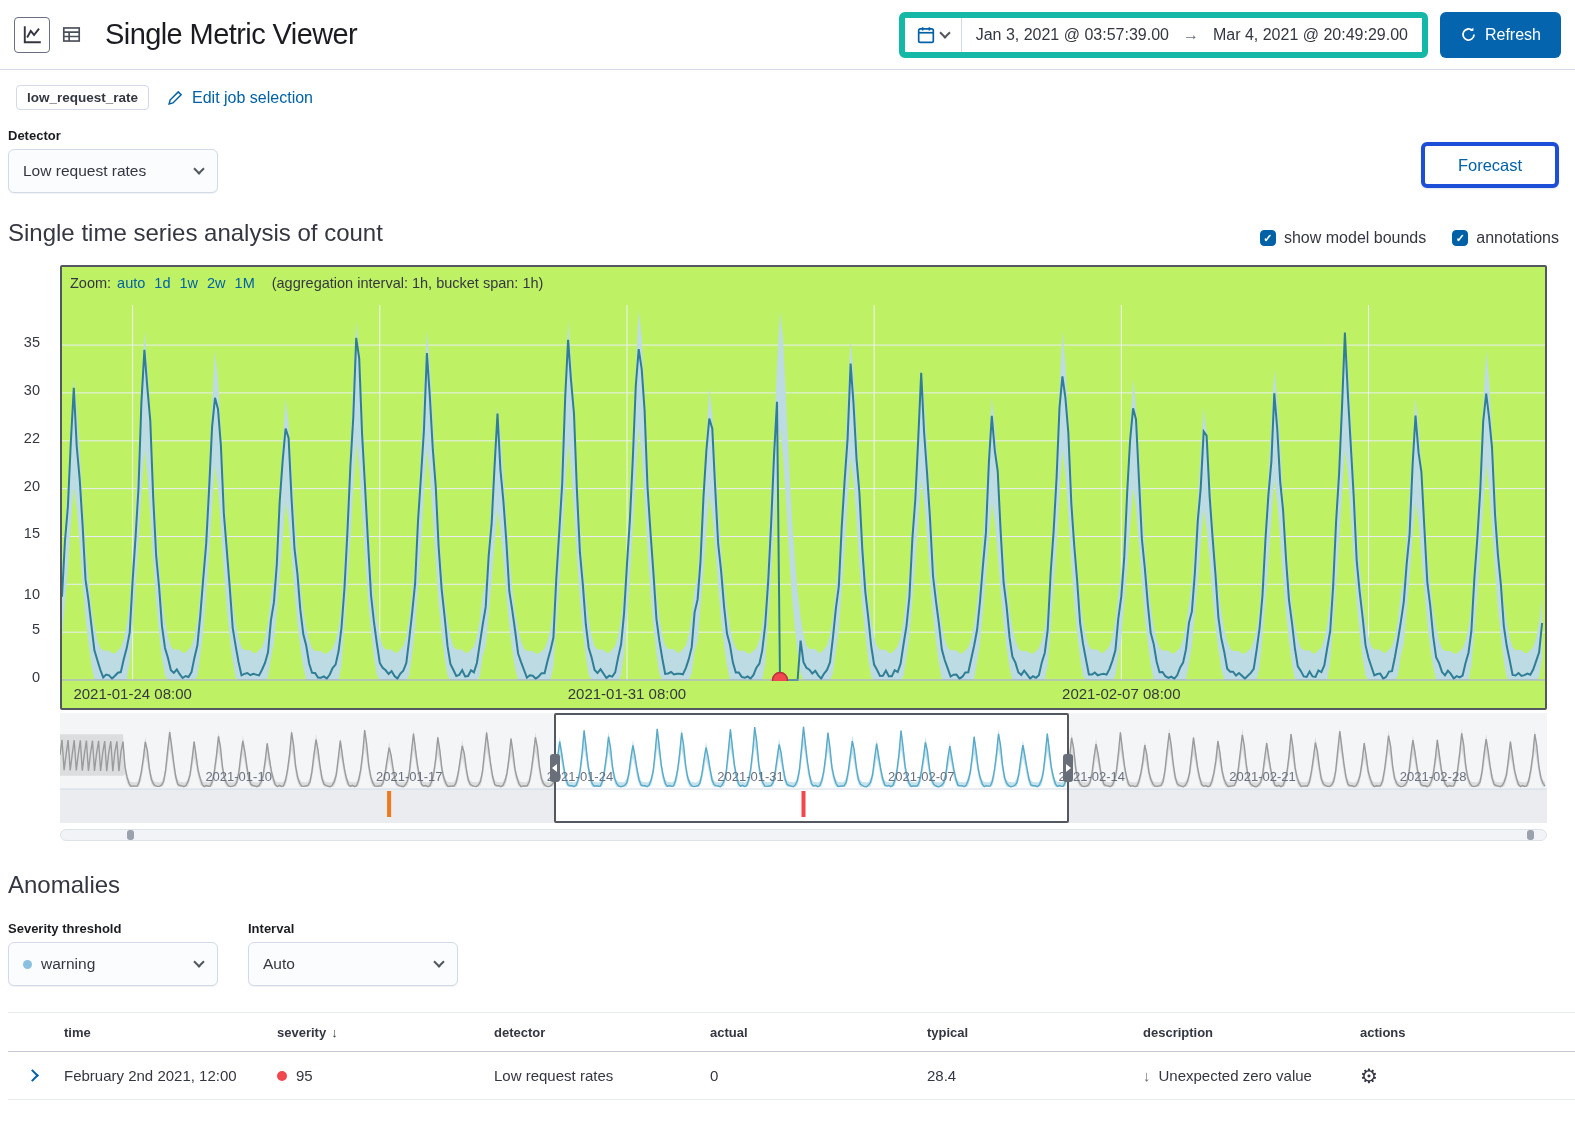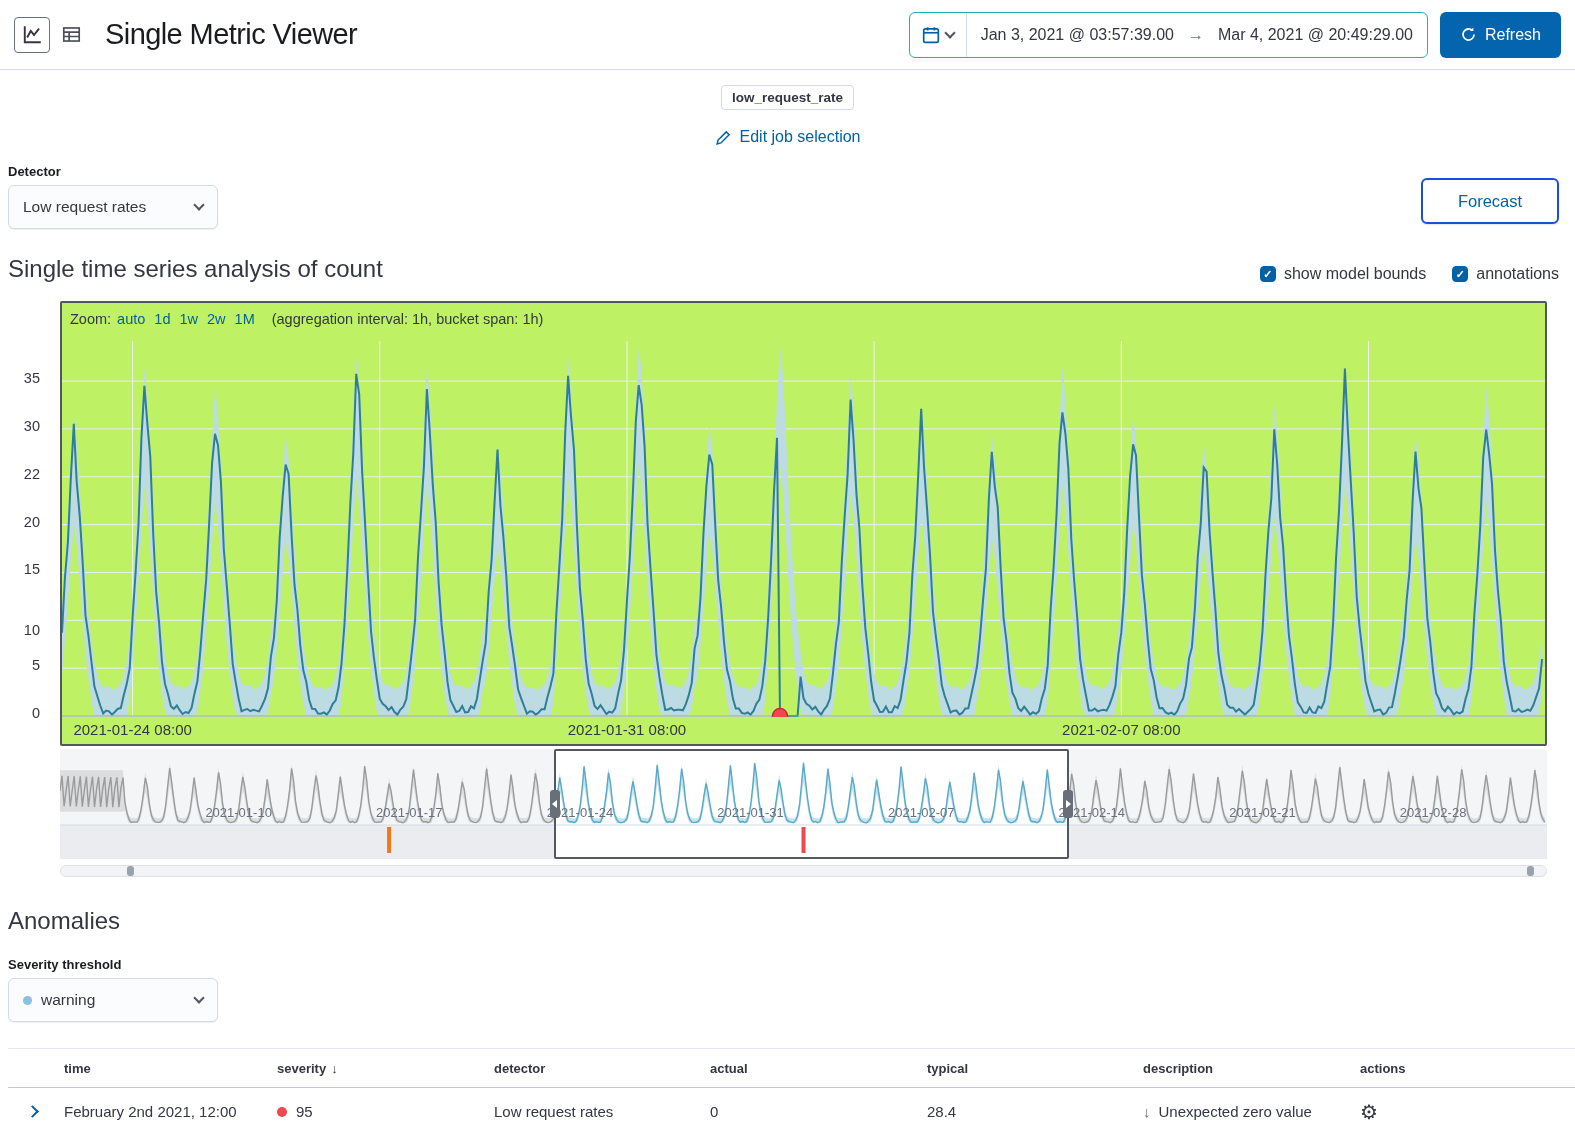--- a/index.html
+++ b/index.html
@@ -7,36 +7,36 @@
   body { overflow-x:hidden; }
 
   
   .header { display:flex; align-items:center; justify-content:space-between; padding:12px 14px; border-bottom:1px solid #d3dae6; height:70px; }
   .header-left { display:flex; align-items:center; gap:16px; }
   .view-toggle { display:flex; align-items:center; gap:3px; }
   .view-btn { width:36px; height:36px; display:flex; align-items:center; justify-content:center; border-radius:4px; background:#fff; cursor:pointer; }
   .view-btn.selected { border:1px solid #69707d; }
   .page-title { font-size:29px; font-weight:500; color:#1a1c21; letter-spacing:-0.02em; }
   .header-right { display:flex; align-items:center; gap:12px; }
-  .datepicker { display:flex; align-items:center; height:46px; border:1px solid #14b8a6; border-radius:6px; background:#fff; }
+  .datepicker { display:flex; align-items:center; height:46px; border:6px solid #14b8a6; border-radius:6px; background:#fff; }
   .cal-seg { display:flex; align-items:center; gap:6px; padding:0 12px; height:100%; border-right:1px solid #d3dae6; cursor:pointer; }
   .date-text { font-size:16px; padding:0 14px; white-space:nowrap; cursor:pointer; }
   .range-arrow { color:#69707d; font-size:16px; }
   .refresh-btn { display:flex; align-items:center; gap:8px; height:46px; padding:0 20px; background:#0464ad; color:#fff; border:none; border-radius:6px; font-size:16px; font-weight:500; cursor:pointer; font-family:inherit; }
 
   
-  .job-row { display:flex; align-items:center; gap:18px; padding:15px 16px 10px 16px;flex-direction:column; }
+  .job-row { display:flex; align-items:center; gap:18px; padding:15px 16px 10px 16px; }
   .job-badge { font-size:13.5px; font-weight:600; border:1px solid #d3dae6; border-radius:4px; padding:4px 10px; background:#fff; }
   .edit-link { display:flex; align-items:center; gap:8px; color:#0061a6; font-size:16px; cursor:pointer; }
 
   
   .detector-block { padding:8px 16px 0 8px; position:relative; }
   .field-label { font-size:13px; font-weight:700; color:#1a1c21; margin-bottom:6px; }
   .select { display:flex; align-items:center; justify-content:space-between; width:210px; height:44px; padding:0 14px; background:#fbfcfd; border:1px solid #d3dae6; border-radius:6px; font-size:15.5px; cursor:pointer; box-shadow:0 1px 1px rgba(152,162,179,.15); }
-  .forecast-btn { position:absolute; right:16px; top:22px; width:138px; height:46px; background:#fff; color:#0061a6; border:2px solid #1d4ed8; border-radius:6px; font-size:16.5px; font-weight:500; cursor:pointer; box-shadow:0 1px 2px rgba(152,162,179,.3); font-family:inherit; }
+  .forecast-btn { position:absolute; right:16px; top:22px; width:138px; height:46px; background:#fff; color:#0061a6; border:4px solid #1d4ed8; border-radius:6px; font-size:16.5px; font-weight:500; cursor:pointer; box-shadow:0 1px 2px rgba(152,162,179,.3); font-family:inherit; }
 
   
   .series-head { display:flex; align-items:flex-end; justify-content:space-between; padding:26px 16px 14px 8px; }
   .series-title { font-size:24px; font-weight:500; color:#343741; }
   .check-group { display:flex; align-items:center; gap:26px; }
   .check-item { display:flex; align-items:center; gap:8px; cursor:pointer; }
   .checkbox { width:16px; height:16px; border-radius:4px; border:1px solid #c9cfd9; background:#fff; display:flex; align-items:center; justify-content:center; color:#fff; font-size:11px; font-weight:700; }
   .checkbox.checked { background:#0061a6; border-color:#0061a6; }
   .check-label { font-size:16px; }
 
@@ -284,20 +284,27 @@
     <div>
       <div class="field-label">Severity threshold</div>
       <div class="select">
         <span class="select-inner">
           <span class="sev-dot"></span>
           <span>warning</span>
         </span>
         <span class="chev-down"></span>
       </div>
     </div>
+    <div>
+      <div class="field-label">Interval</div>
+      <div class="select">
+        <span>Auto</span>
+        <span class="chev-down"></span>
+      </div>
+    </div>
   </div>
 
   <div class="table">
     <div class="trow thead">
       <div class="th"></div>
       <div class="th">
           <span>time</span>
         </div>
       <div class="th">
           <span>severity</span>

